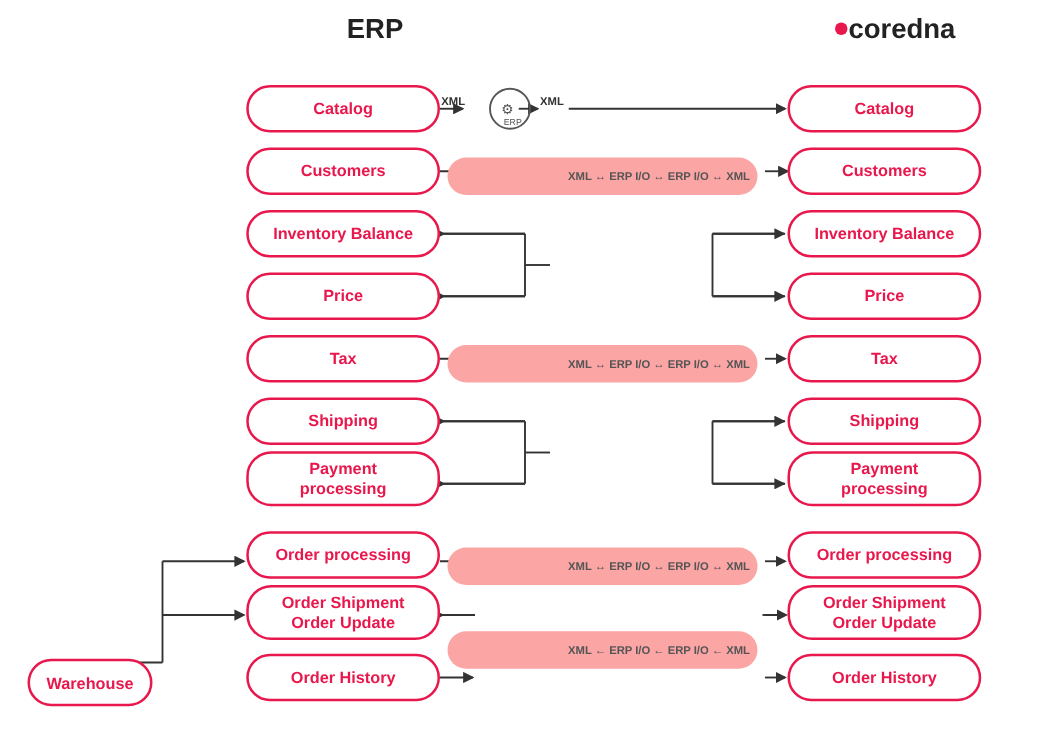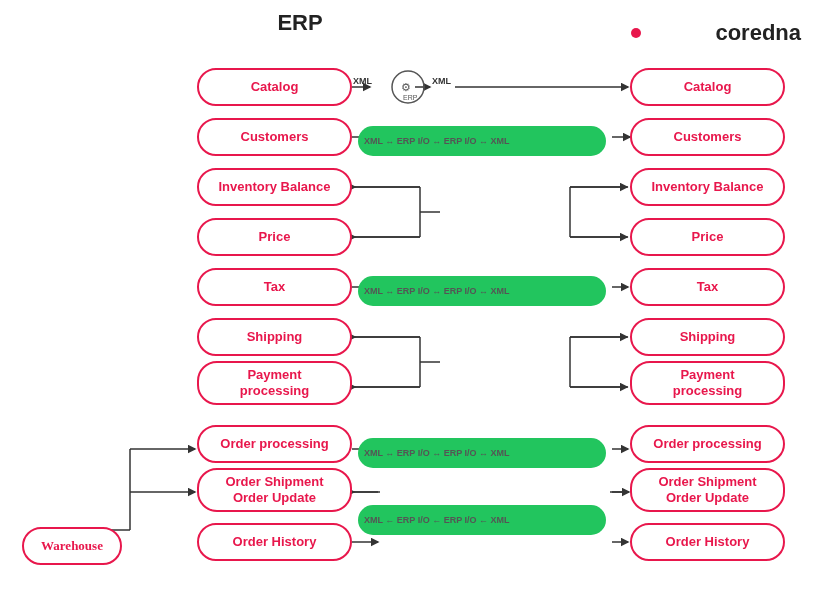--- a/index.html
+++ b/index.html
@@ -37,22 +37,21 @@
       font-size: 22px;
       font-weight: bold;
       color: #222;
       text-align: center;
       width: 170px;
     }
 
     .coredna-logo {
       display: flex;
       align-items: center;
-      justify-content: space-between;
-      margin-top: 10px;
+      justify-content: center;
     }
 
     .coredna-dot {
       width: 10px;
       height: 10px;
       background: #e8174c;
       border-radius: 50%;
       display: inline-block;
       margin-right: 1px;
     }
@@ -99,31 +98,30 @@
       color: #e8174c;
       font-size: 13px;
       font-weight: 600;
       text-align: center;
       display: flex;
       align-items: center;
       justify-content: center;
       background: #fff;
       width: 100px;
       height: 38px;
-      font-family: Liberation Serif, serif;
     }
 
     
     .xml-pill {
       position: absolute;
-      background: #22c55e;
-      border-radius: 20px;
-      display: flex;
-      align-items: center;
-      justify-content: flex-start;
+      background: #fca5a5;
+      border-radius: 20px;
+      display: flex;
+      align-items: center;
+      justify-content: flex-end;
       font-size: 9px;
       color: #555;
       font-weight: 600;
       height: 30px;
       white-space: nowrap;
       padding: 0 6px;
     }
 
     .xml-pill span {
       display: flex;

